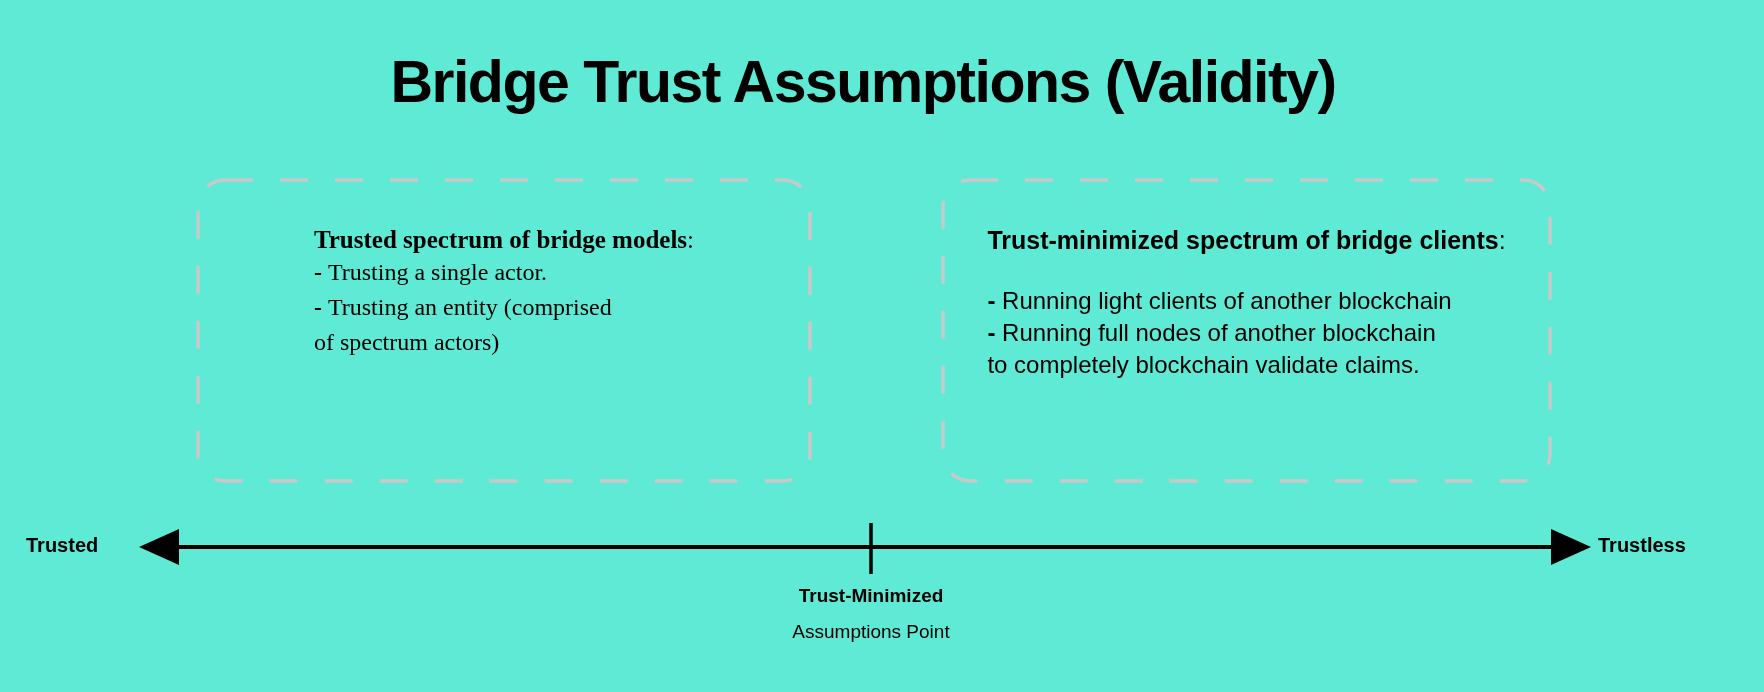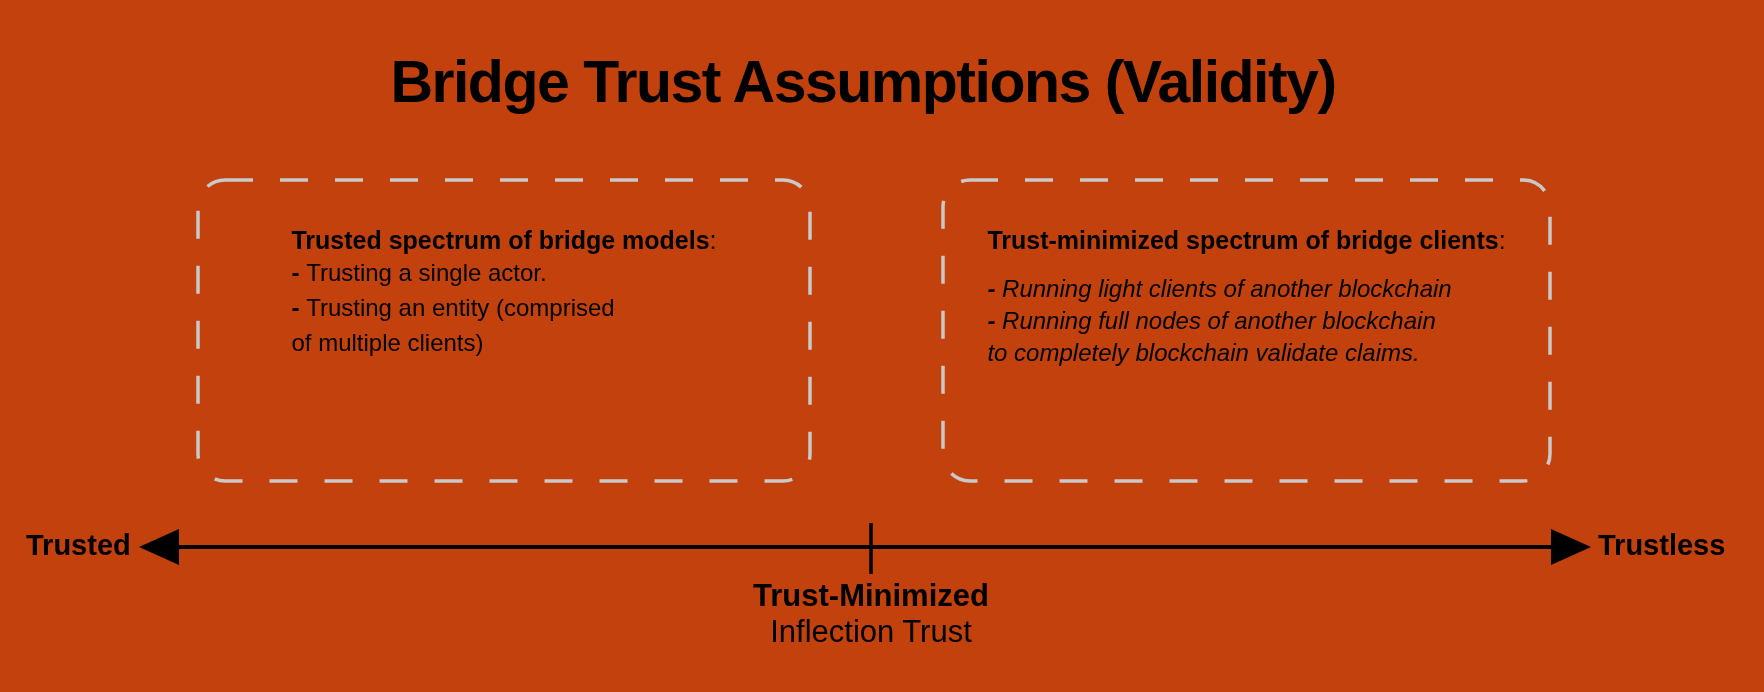--- a/index.html
+++ b/index.html
@@ -1,20 +1,20 @@
 <!DOCTYPE html>
 <html><head>
 <meta charset="utf-8">
 <style>
   html, body { margin: 0; padding: 0; background: #ffffff; }
   .canvas {
     position: relative;
     width: 1764px;
     height: 692px;
-    background: #c2410c;
+    background: #5eead4;
     color: #000000;
     font-family: "Liberation Sans", sans-serif;
     overflow: hidden;
   }
 
   
   .title {
     position: absolute;
     top: 44px;
     left: 0;
@@ -22,59 +22,59 @@
     text-align: center;
     font-size: 59px;
     font-weight: 700;
     letter-spacing: -1.5px;
     line-height: 76px;
     white-space: nowrap;
   }
 
   
   .spec-box { position: absolute; top: 178px; }
-  .box-left  { left: 196px; width: 616px; height: 305px; }
+  .box-left  { left: 196px; width: 616px; height: 305px; font-family: Liberation Serif, serif; }
   .box-right { left: 941px; width: 611px; height: 305px; }
   .spec-box > svg { position: absolute; top: 0; left: 0; }
   .box-content {
     position: relative;
     width: fit-content;
     margin: 0 auto;
     padding-top: 47px;
   }
   .box-heading {
     font-size: 25px;
     font-weight: 700;
     line-height: 30px;
     white-space: nowrap;
   }
   .heading-colon { font-weight: 400; }
   .bullets { font-size: 24px; }
   .box-left  .bullets { line-height: 35px; }
-  .box-right .bullets { margin-top: 18px; line-height: 32px; font-style: italic; }
+  .box-right .bullets { margin-top: 30px; line-height: 32px; }
   .bullet-line { white-space: nowrap; }
   .dash { font-weight: 700; }
 
   
   .axis-svg { position: absolute; top: 0; left: 0; pointer-events: none; }
   .axis-label {
     position: absolute;
-    font-size: 29px;
+    font-size: 20px;
     font-weight: 700;
     line-height: 33px;
     white-space: nowrap;
   }
   .label-trusted   { left: 26px;   top: 529px; }
   .label-trustless { left: 1598px; top: 529px; text-align: center; }
   .mid-label {
     position: absolute;
     left: 671px;
     width: 400px;
     text-align: center;
-    font-size: 31px;
+    font-size: 19px;
     line-height: 34px;
     white-space: nowrap;
   }
   .mid-bold { top: 579px; font-weight: 700; }
   .mid-reg  { top: 615px; font-weight: 400; }
 </style>
 </head>
 <body>
 
 <div class="canvas">
@@ -85,21 +85,21 @@
     <svg width="616" height="305" viewBox="0 0 616 305" aria-hidden="true">
       <rect x="2" y="2" width="612" height="301" rx="27" ry="27" fill="none" stroke="#c9c9c9" stroke-width="3.5" stroke-dasharray="28 27"></rect>
     </svg>
     <div class="box-content">
       <div class="box-heading">
         <span>Trusted spectrum of bridge models</span><span class="heading-colon">:</span>
       </div>
       <div class="bullets">
           <div class="bullet-line"><span class="dash">- </span>Trusting a single actor.</div>
           <div class="bullet-line"><span class="dash">- </span>Trusting an entity (comprised</div>
-          <div class="bullet-line">of multiple clients)</div>
+          <div class="bullet-line">of spectrum actors)</div>
         </div>
     </div>
   </div>
 
   <div class="spec-box box-right">
     <svg width="611" height="305" viewBox="0 0 611 305" aria-hidden="true">
       <rect x="2" y="2" width="607" height="301" rx="27" ry="27" fill="none" stroke="#c9c9c9" stroke-width="3.5" stroke-dasharray="28 27"></rect>
     </svg>
     <div class="box-content">
       <div class="box-heading">
@@ -119,15 +119,15 @@
     <polygon points="1591,547 1551,529 1551,565" fill="#000000"></polygon>
     <line x1="871" y1="523" x2="871" y2="574" stroke="#000000" stroke-width="3.5"></line>
   </svg>
 
   <div class="axis-label label-trusted">Trusted</div>
 
   <div class="axis-label label-trustless">Trustless</div>
 
   <div class="mid-label mid-bold">Trust-Minimized</div>
 
-  <div class="mid-label mid-reg">Inflection Trust</div>
+  <div class="mid-label mid-reg">Assumptions Point</div>
 
 </div>
 
 </body></html>

